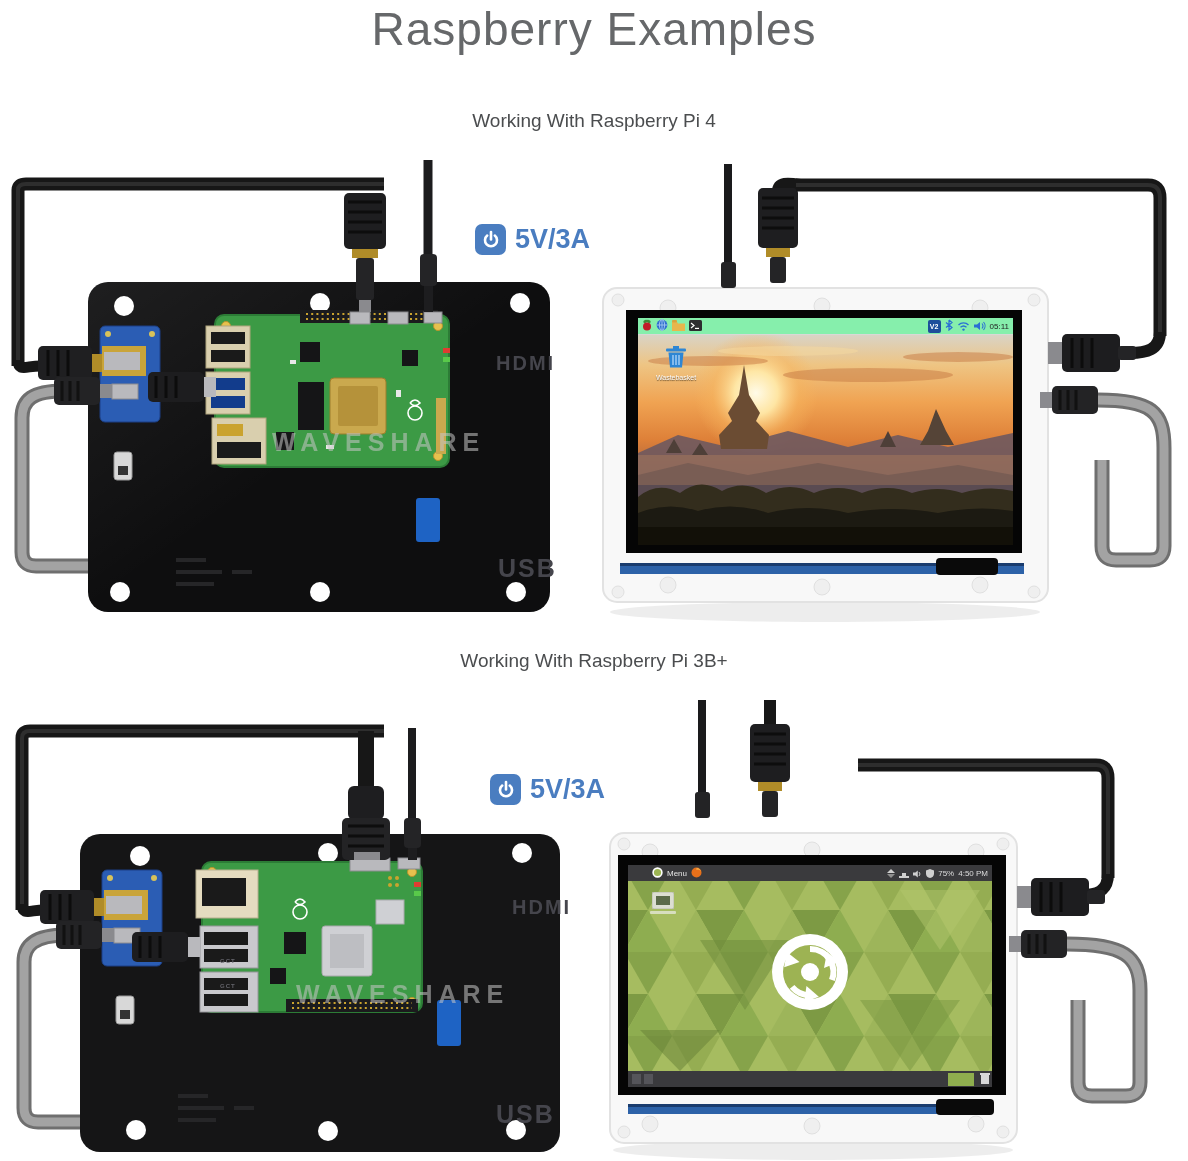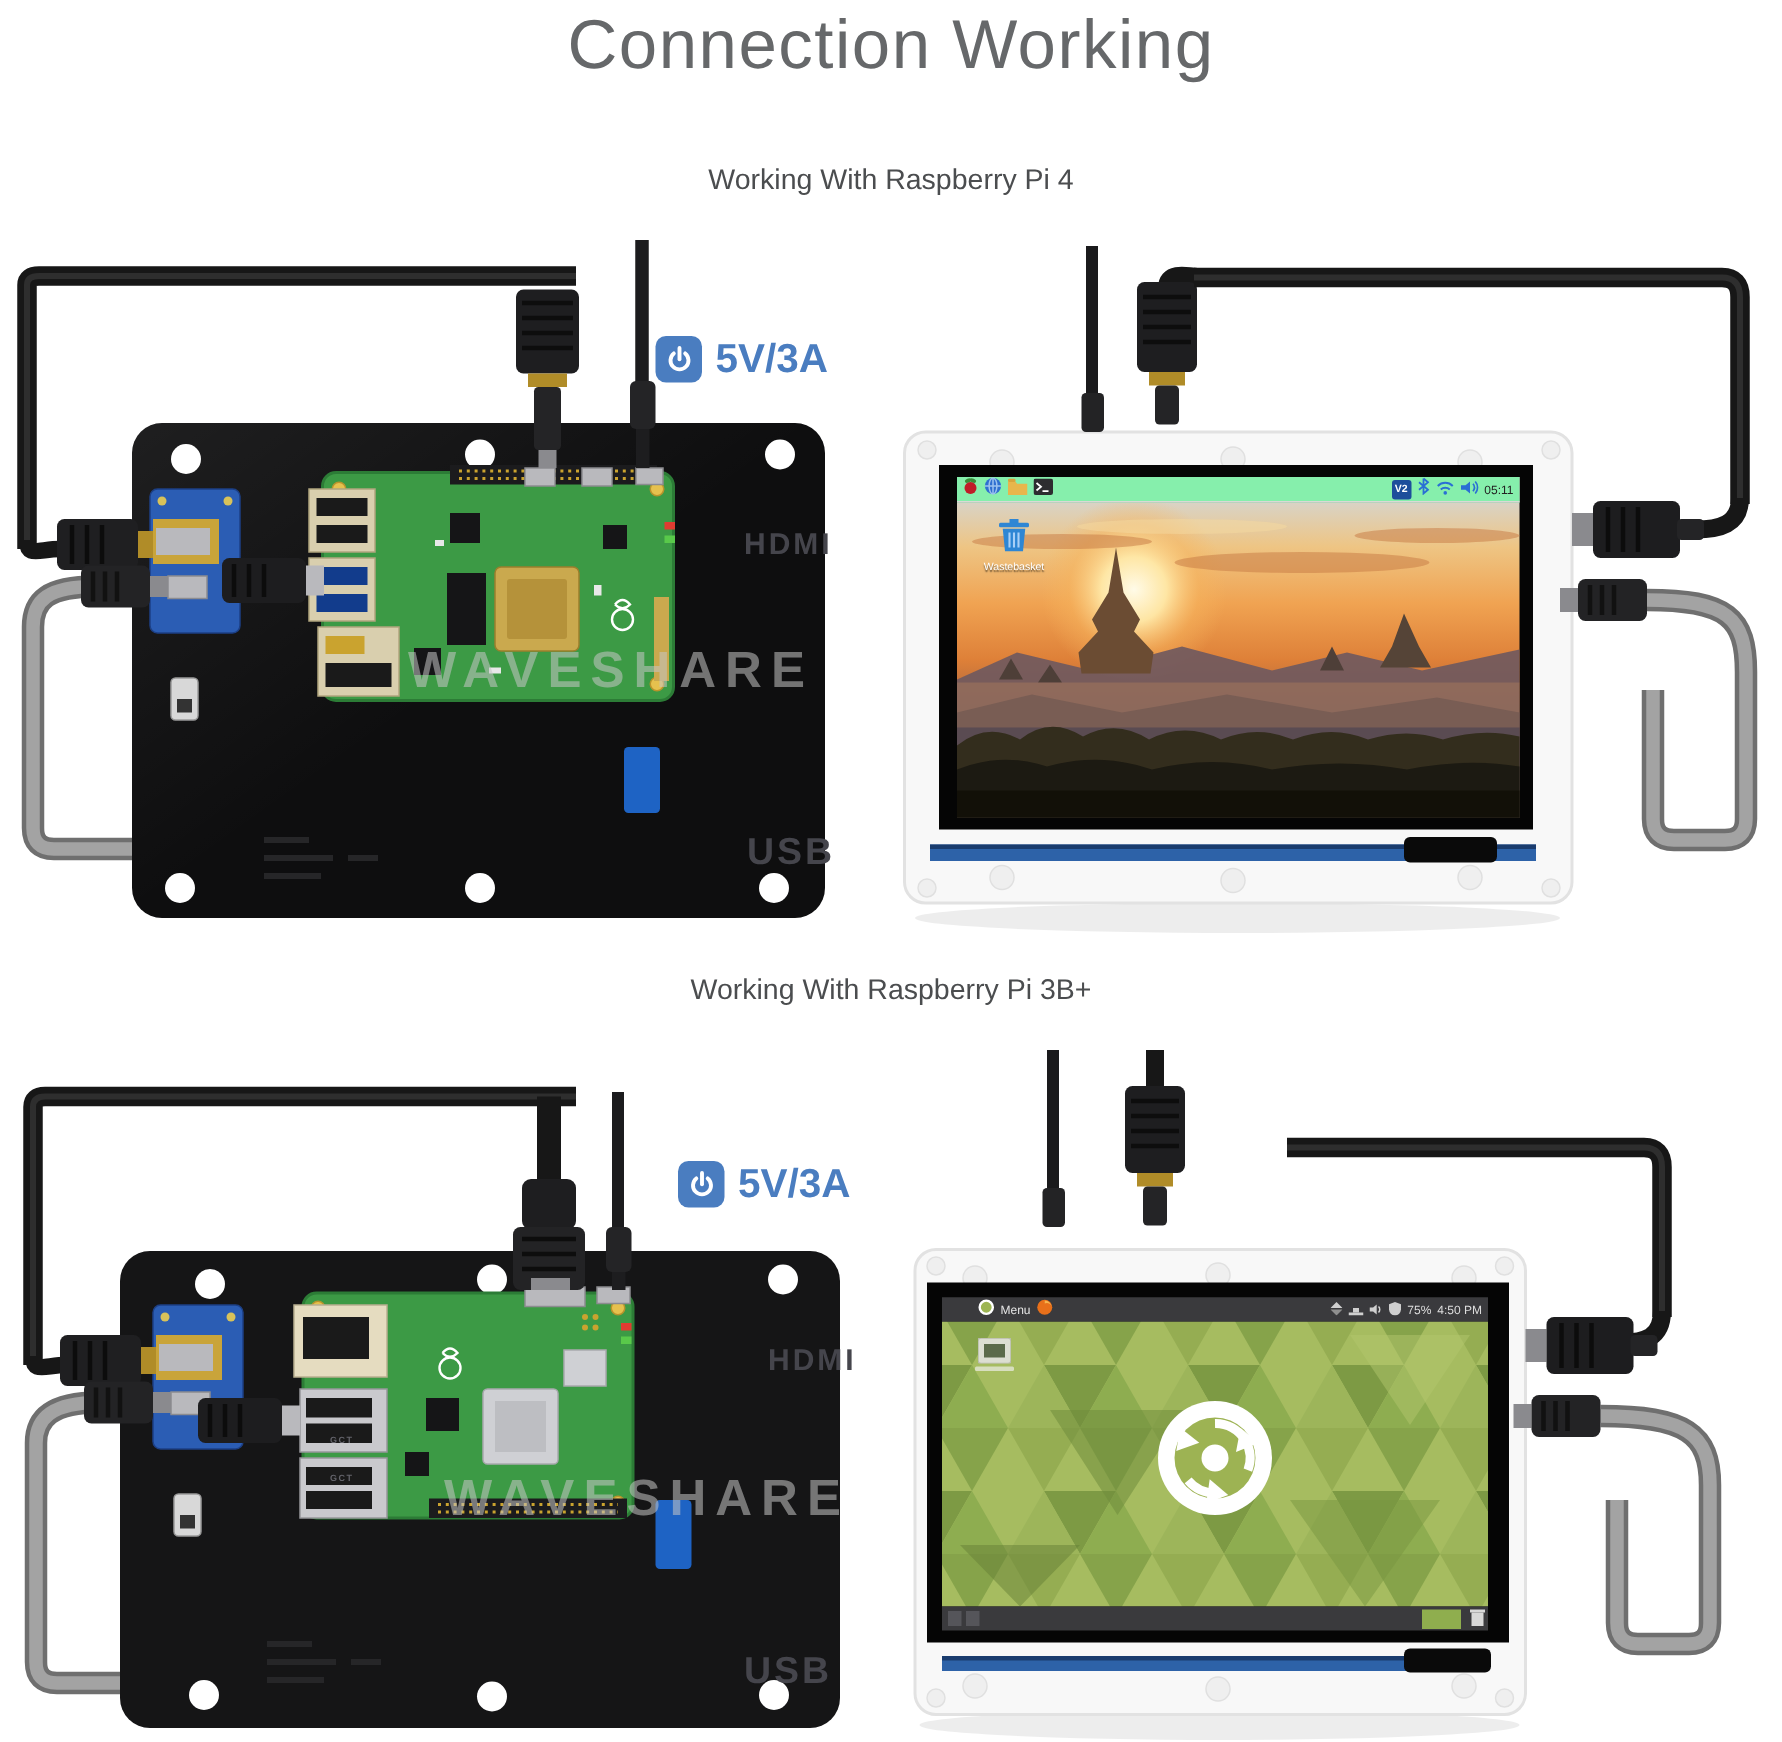--- a/index.html
+++ b/index.html
@@ -7,47 +7,47 @@
        font-family:"Liberation Sans", sans-serif;}
   .title{position:absolute;top:2px;left:0;right:0;text-align:center;
          font-size:46px;font-weight:400;color:var(--titleGray,#66686a);letter-spacing:1px;}
   .subtitle{position:absolute;left:0;right:0;text-align:center;
             font-size:19px;font-weight:400;color:var(--subtitleGray,#4b4d4f);}
   .sub1{top:110px;} .sub2{top:650px;}
   .stage{position:absolute;left:0;width:1188px;}
   .stage1{top:160px;height:475px;} .stage2{top:700px;height:461px;}
   .stage svg.scene{position:absolute;left:0;top:0;}
   .ov{position:absolute;}
-  .pwr{display:flex;align-items:flex-start;gap:9px;}
+  .pwr{display:flex;align-items:flex-start;gap:9px;margin-left:38px;}
   .pwr-text{font-size:27px;font-weight:bold;color:var(--accent,#4a7dc0);}
   .pwr-badge{width:31px;height:31px;border-radius:7px;background:var(--accent,#4a7dc0);
              display:flex;align-items:center;justify-content:center;}
   .etch{font-weight:bold;color:#45454c;letter-spacing:2px;}
   .etch-hdmi{font-size:20px;margin-left:44px;} .etch-usb{font-size:25px;}
-  .wm{font-weight:bold;font-size:34px;letter-spacing:6px;color:#c6c6c6;opacity:.55;text-align:center;}
+  .wm{font-weight:bold;font-size:25px;letter-spacing:6px;color:#c6c6c6;opacity:.55;text-align:center;}
   .tb{display:flex;align-items:center;box-sizing:border-box;padding:0 4px;gap:4px;}
   .tb-light{background:#86efac;border-bottom:1px solid #d9d9d6;}
   .tb-dark{background:#3a3a3d;padding-left:24px;}
   .tb .sp{flex:1;}
   .tb-time{font-size:8px;color:#222;}
   .tb-time-dark,.tb-batt{font-size:8px;color:#ddd;}
   .menu-label{font-size:8px;color:#e4e4e4;}
   .vnc{width:13px;height:13px;background:#1d4e9b;color:#fff;font-size:7px;font-weight:bold;
        display:flex;align-items:center;justify-content:center;border-radius:2px;}
   .trash{display:flex;flex-direction:column;align-items:center;width:64px;}
   .trash-label{font-size:7px;color:#fff;text-shadow:0 1px 1px rgba(0,0,0,.6);margin-top:2px;}
   .gct{font-size:6px;font-weight:bold;color:#63636a;letter-spacing:1px;}
   .deskicon{display:flex;flex-direction:column;align-items:center;}
   .deskicon .lbl{width:26px;height:3px;background:#e3e6d6;opacity:.8;margin-top:2px;border-radius:1px;}
 </style>
 </head>
 <body>
 
 <div>
-  <div class="title">Connection Working</div>
+  <div class="title">Raspberry Examples</div>
   <div class="subtitle sub1">Working With Raspberry Pi 4</div>
 
   <div class="stage stage1">
     <svg class="scene" width="1188" height="475" viewBox="0 0 1188 475">
       <defs>
         <linearGradient id="skyG" x1="0" y1="0" x2="0" y2="1">
           <stop offset="0" stop-color="#d9d3c6"></stop>
             <stop offset=".14" stop-color="#eec584"></stop>
           <stop offset=".32" stop-color="#f0a352"></stop>
             <stop offset=".5" stop-color="#de8038"></stop>

